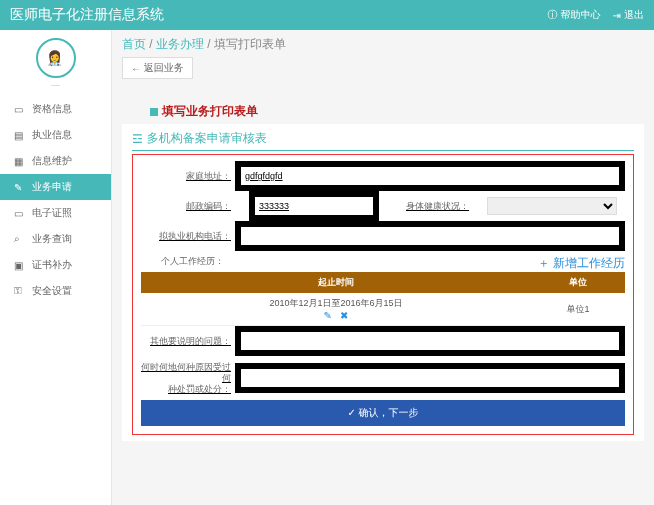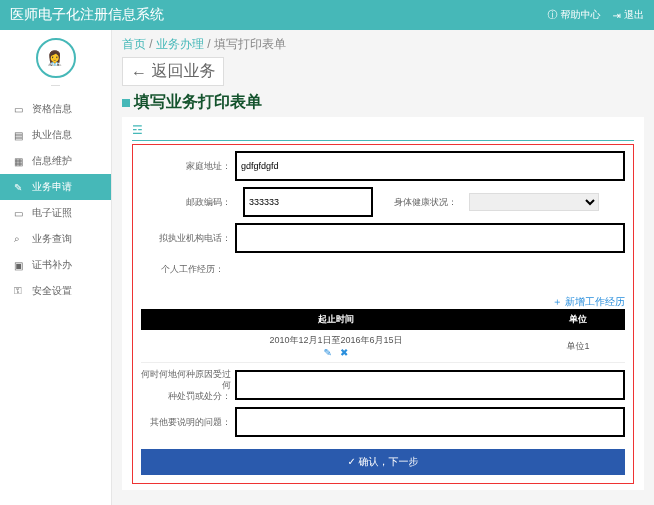--- a/index.html
+++ b/index.html
@@ -13,38 +13,38 @@
     .avatar-zone { padding: 8px 0 6px; text-align: center; }
     .avatar-circle { width: 40px; height: 40px; border: 2px solid #46b8b8; border-radius: 50%; margin: 0 auto; display: flex; align-items: center; justify-content: center; background: #fff; }
     .avatar-inner { font-size: 14px; color: #46b8b8; }
     .avatar-sub { font-size: 9px; color: #ccc; margin-top: 2px; }
     .nav-item { display: flex; align-items: center; gap: 8px; padding: 6px 14px; font-size: 10px; color: #666; cursor: pointer; }
     .nav-item.active { background: #46b8b8; color: #fff; }
     .nav-icon { width: 10px; font-size: 10px; color: inherit; }
     .main { flex: 1; padding: 6px 10px; overflow: hidden; }
     .breadcrumb { font-size: 12px; color: #888; margin-bottom: 4px; }
     .breadcrumb a { color: #46b8b8; text-decoration: none; }
-    .back-btn { background: #fff; border: 1px solid #ddd; padding: 3px 8px; font-size: 16px; cursor: pointer; margin-bottom: 6px; color: #666; }
-    .section-title { font-size: 16px; font-weight: bold; color: #14532d; display: flex; align-items: center; gap: 4px; margin-bottom: 4px; }
+    .back-btn { background: #fff; border: 1px solid #ddd; padding: 3px 8px; font-size: 10px; cursor: pointer; margin-bottom: 24px; color: #666; }
+    .section-title { font-size: 12px; font-weight: bold; color: #b91c1c; display: flex; align-items: center; gap: 4px; margin-bottom: 4px; margin-left: 28px; }
     .blue-sq { width: 8px; height: 8px; background: #46b8b8; display: inline-block; }
     .card { background: #fff; padding: 6px 10px; }
     .card-header { border-bottom: 1px solid #46b8b8; padding-bottom: 3px; margin-bottom: 3px; display: flex; align-items: center; gap: 4px; font-size: 12px; color: #46b8b8; }
     .tips { font-size: 9px; color: #888; list-style: disc; padding-left: 14px; margin-bottom: 4px; line-height: 1.5; }
     .form-area { border: 1px solid #e33; padding: 6px 8px 8px; background: #fff; }
-    .form-row { display: flex; align-items: center; margin-bottom: 6px; gap: 4px; }
+    .form-row { display: flex; align-items: center; margin-bottom: 0; gap: 4px; text-decoration: underline; }
     .form-label { width: 90px; text-align: right; font-size: 9px; color: #666; flex-shrink: 0; }
     .form-label.multi { line-height: 1.2; }
-    .form-input { flex: 1; height: 30px; border: 2px solid #000000; padding: 0 4px; font-size: 9px; }
-    .half-row { display: flex; gap: 12px; }
+    .form-input { flex: 1; height: 30px; border: 6px solid #000000; padding: 0 4px; font-size: 9px; }
+    .half-row { display: flex; gap: 18px; }
     .half-row .form-input { width: 130px; flex: none; }
     .half-row .select { width: 130px; height: 18px; border: 1px solid #ddd; font-size: 9px; }
     .sub-title { font-size: 9px; color: #666; padding: 4px 0 4px 20px; }
-    .add-link { color: #2a8fdd; font-size: 10px; float: right; cursor: pointer; margin-top: 32px; }
+    .add-link { color: #2a8fdd; font-size: 12px; float: right; cursor: pointer; }
     .exp-table { width: 100%; border-collapse: collapse; font-size: 9px; }
-    .exp-table thead { background: #000000; color: #fff; }
+    .exp-table thead { background: #a16207; color: #fff; }
     .exp-table th, .exp-table td { padding: 4px 6px; text-align: center; }
     .exp-table td { background: #fff; border-bottom: 1px solid #eee; color: #555; }
     .row-icons { color: #2a8fdd; font-size: 10px; display: inline-flex; gap: 8px; }
     .row-icons span { cursor: pointer; }
     .confirm-btn { width: 100%; margin-top: 6px; background: #2a5aad; color: #fff; border: none; padding: 6px 8px; font-size: 10px; cursor: pointer; }
     .lbl2 { font-size: 9px; color: #666; width: 72px; text-align: right; }
   </style>
 </head>
 <body>
 
@@ -111,20 +111,21 @@
       <span>填写打印表单</span>
     </div>
     <button class="back-btn">← 返回业务</button>
     <div class="section-title">
       <span class="blue-sq"></span>
       <span>填写业务打印表单</span>
     </div>
     <div class="card">
       <div class="card-header">
         <span>☲</span>
+        <span>多机构备案申请审核表</span>
       </div>
       <div class="form-area">
         <div class="form-row">
           <div class="form-label">家庭地址：</div>
           <input class="form-input" value="gdfgfdgfd" style="">
         </div>
         <div class="form-row half-row">
           <div class="form-label">邮政编码：</div>
           <input class="form-input" value="333333" style="">
           <div class="lbl2">身体健康状况：</div>
@@ -151,28 +152,28 @@
               <div>2010年12月1日至2016年6月15日</div>
               <div class="row-icons">
                 <span>✎</span>
                 <span>✖</span>
               </div>
             </td>
             <td>单位1</td>
           </tr>
             </tbody>
         </table>
+        <div class="form-row">
+          <div class="form-label">其他要说明的问题：</div>
+          <input class="form-input" style="">
+        </div>
         <div class="form-row" style="margin-top:6px;">
           <div class="form-label multi">
             <div>何时何地何种原因受过何</div>
             <div>种处罚或处分：</div>
           </div>
-          <input class="form-input" style="">
-        </div>
-        <div class="form-row">
-          <div class="form-label">其他要说明的问题：</div>
           <input class="form-input" style="">
         </div>
         <button class="confirm-btn">✓ 确认，下一步</button>
       </div>
     </div>
   </div>
 </div>
 
 </body></html>

